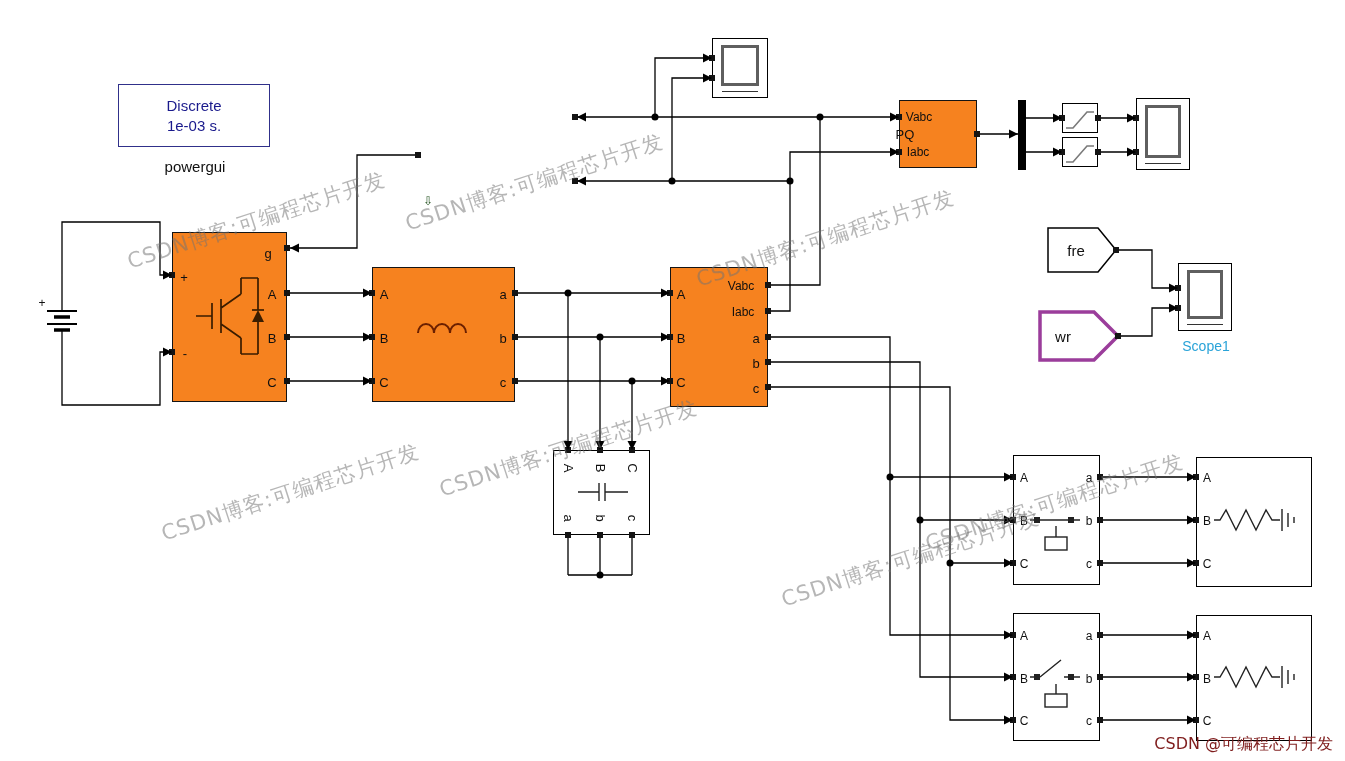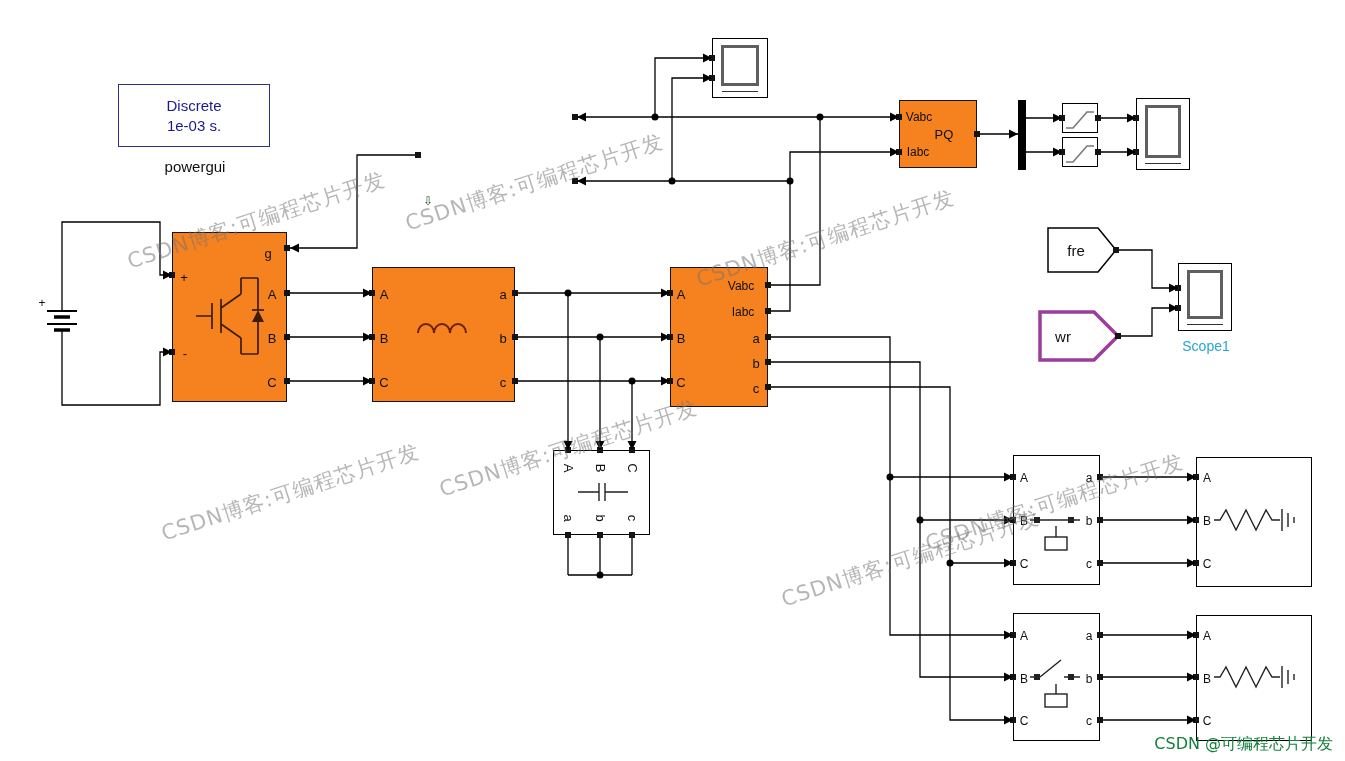--- a/index.html
+++ b/index.html
@@ -33,21 +33,21 @@
   .iconf{fill:#222;stroke:none;}
   .gray{fill:none;stroke:#7a7a7a;stroke-width:1.6;}
   .tag{fill:#fff;stroke:#000;stroke-width:1.5;}
   .tagwr{fill:#fff;stroke:#9B3D9B;stroke-width:3.5;}
   .bat{fill:none;stroke:#000;stroke-width:2;}
   .batf{fill:none;stroke:#000;stroke-width:3.5;}
   .wm{position:absolute;font-family:"DejaVu Sans",sans-serif;font-size:21px;letter-spacing:1px;
       color:rgba(115,115,115,0.52);transform-origin:0 50%;transform:rotate(-18deg);
       white-space:nowrap;z-index:9;pointer-events:none;}
   .credit{position:absolute;right:12px;top:734px;font-family:"DejaVu Sans",sans-serif;
-          font-size:16px;color:#15803d;z-index:9;pointer-events:none;}
+          font-size:16px;color:#7f1d1d;z-index:9;pointer-events:none;}
   .demux{background:#000;}
 </style>
 </head>
 <body>
 
 <div id="canvas">
 
   <div class="blk navybox" style="left:118px;top:84px;width:152px;height:63px;">
     <div>Discrete</div>
     <div>1e-03 s.</div>
@@ -316,21 +316,21 @@
   <span class="lbl" style="left:681px;top:338px;">B</span>
   <span class="lbl" style="left:681px;top:382px;">C</span>
   <span class="lbl s12" style="left:741px;top:286px;">Vabc</span>
   <span class="lbl s12" style="left:743px;top:312px;">Iabc</span>
   <span class="lbl" style="left:756px;top:338px;">a</span>
   <span class="lbl" style="left:756px;top:363px;">b</span>
   <span class="lbl" style="left:756px;top:388px;">c</span>
 
   <span class="lbl s12" style="left:919px;top:117px;">Vabc</span>
   <span class="lbl s12" style="left:918px;top:152px;">Iabc</span>
-  <span class="lbl" style="left:944px;top:134px;">PQ</span>
+  <span class="lbl" style="left:905px;top:134px;">PQ</span>
 
   <span class="lbl rot" style="left:568px;top:468px;">A</span>
   <span class="lbl rot" style="left:600px;top:468px;">B</span>
   <span class="lbl rot" style="left:632px;top:468px;">C</span>
   <span class="lbl rot" style="left:568px;top:518px;">a</span>
   <span class="lbl rot" style="left:600px;top:518px;">b</span>
   <span class="lbl rot" style="left:632px;top:518px;">c</span>
 
   <span class="lbl s12" style="left:1024px;top:478px;">A</span>
   <span class="lbl s12" style="left:1024px;top:521px;">B</span>

